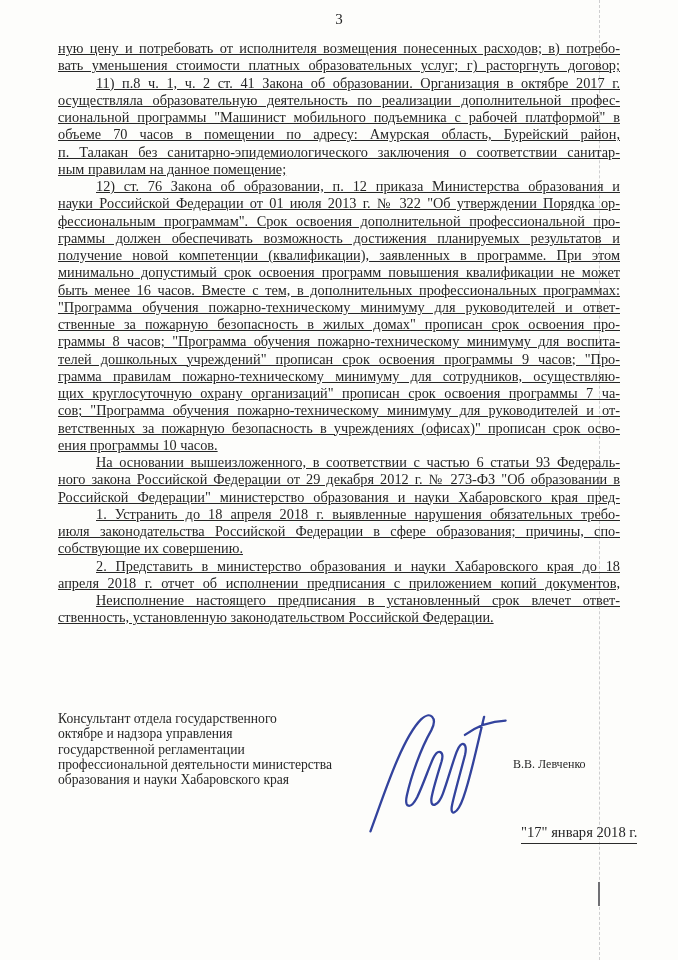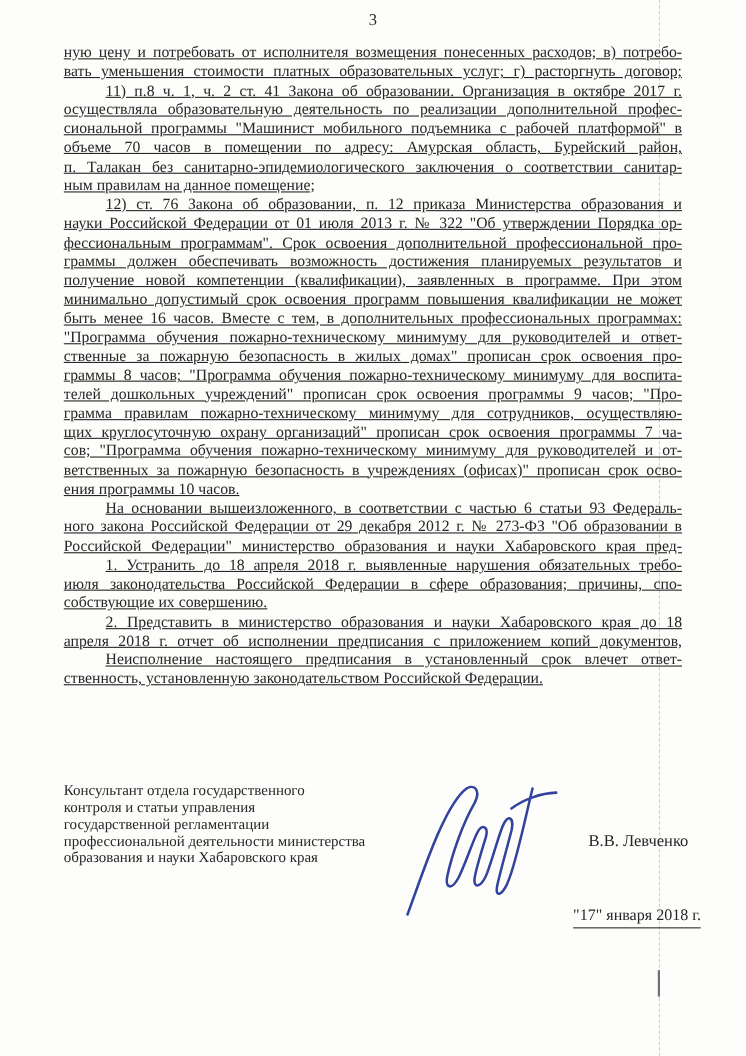--- a/index.html
+++ b/index.html
@@ -18,22 +18,22 @@
   }
   .para { margin:0; }
   .line { text-align:justify; text-align-last:justify; }
   .line.short { text-align-last:left; }
   .line.indent { text-indent:38px; }
   .sig-position {
     position:absolute; left:58px; top:711px; width:300px;
     font-size:13.6px; line-height:15.3px;
   }
   .sig-name {
-    position:absolute; left:535px; top:757px;
-    font-size:15px; white-space:nowrap;
+    position:absolute; left:513px; top:757px;
+    font-size:12px; white-space:nowrap;
   }
   .doc-date {
     position:absolute; left:521px; top:824px;
     font-size:14.6px; white-space:nowrap;
     border-bottom:1.5px solid #2b2b2b; padding-bottom:2px;
   }
   .signature-svg {
     position:absolute; left:352px; top:696px;
     transform:rotate(-6deg);
   }
@@ -102,21 +102,21 @@
         <div class="line">апреля 2018 г. отчет об исполнении предписания с приложением копий документов,</div>
       </div>
       <div class="para">
         <div class="line indent">Неисполнение настоящего предписания в установленный срок влечет ответ-</div>
         <div class="line short">ственность, установленную законодательством Российской Федерации.</div>
       </div>
     </div>
 
   <div class="sig-position" id="sig-position">
       <div>Консультант отдела государственного</div>
-      <div>контроля и статьи управления</div>
+      <div>октябре и надзора управления</div>
       <div>государственной регламентации</div>
       <div>профессиональной деятельности министерства</div>
       <div>образования и науки Хабаровского края</div>
     </div>
 
   <svg class="signature-svg" width="170" height="140" viewBox="0 0 170 140">
     <path d="M12,128 C28,96 52,40 74,22 C84,14 91,22 83,34 C70,52 58,78 52,96
              C48,108 54,111 62,99 C70,86 76,72 82,62 C88,52 94,56 90,66
              C84,80 78,94 76,102 C74,112 82,110 88,98 C94,86 100,70 106,58
              C112,46 118,50 114,62 C108,78 100,98 96,110 C92,122 100,121 108,104

